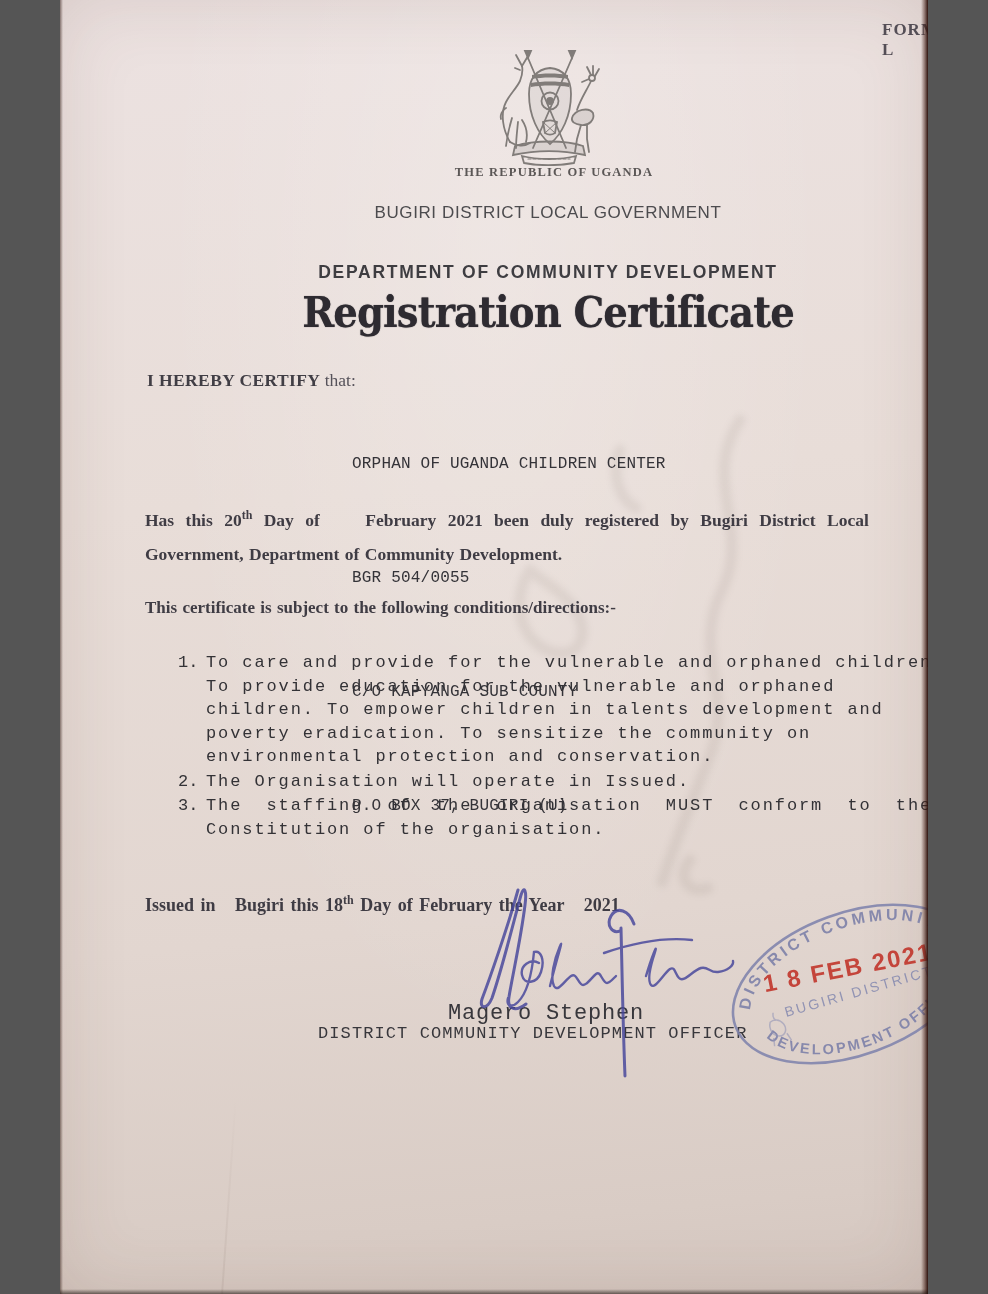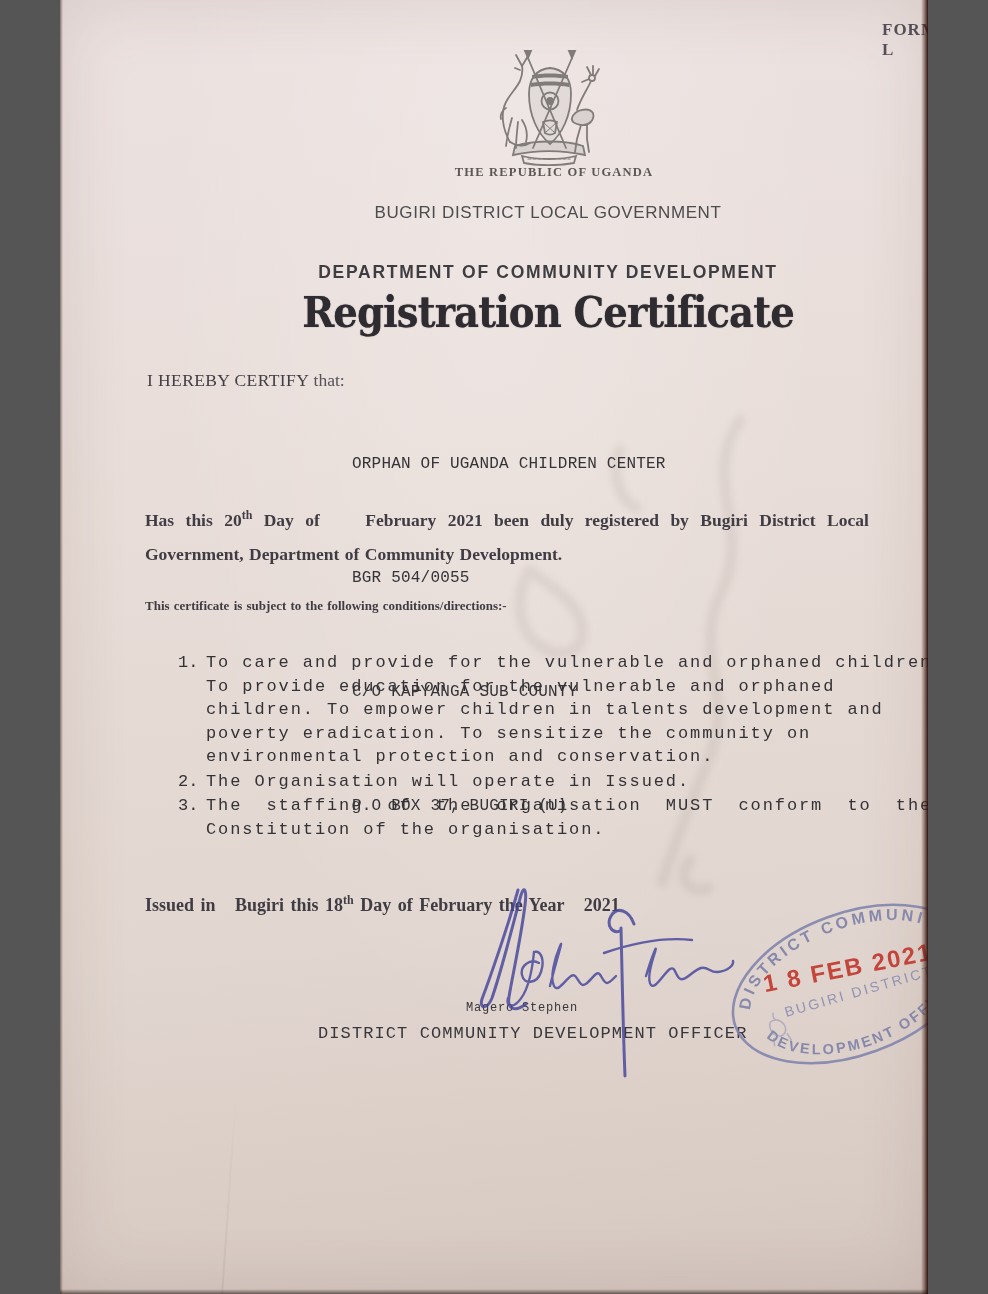--- a/index.html
+++ b/index.html
@@ -33,43 +33,43 @@
     font-family:"Liberation Sans",sans-serif;font-size:17px;letter-spacing:.6px;color:#4c4b4e;z-index:2;}
   .dept-line{left:0;top:246px;width:976px;text-align:center;
     font-family:"Liberation Sans",sans-serif;font-size:17.5px;font-weight:bold;letter-spacing:1.7px;color:#3e3d41;z-index:2;margin-top:16px;}
   .cert-title{left:0;top:288px;width:976px;text-align:center;
     font-family:"DejaVu Serif",serif;font-size:42px;font-weight:bold;letter-spacing:-1px;
     color:#2e2b31;transform:scaleX(.92);transform-origin:center;z-index:2;
     text-shadow:0 0 1px rgba(46,43,49,.7);}
 
   .serif{font-family:"Liberation Serif",serif;color:#413e45;}
   .certify-lead{left:87px;top:370px;font-size:17.5px;z-index:2;white-space:pre;}
-  .certify-lead .lead-bold{font-weight:normal;letter-spacing:.4px;text-align:right;}
+  .certify-lead .lead-bold{font-weight:bold;letter-spacing:.4px;text-align:right;}
   .certify-lead .lead-rest{color:#56525a;}
 
   .typed{font-family:"Liberation Mono","DejaVu Sans Mono",monospace;color:#343338;}
   .typed-block{left:292px;top:369px;z-index:2;font-size:16px;line-height:38px;white-space:pre;letter-spacing:.2px;}
 
   .reg-par{left:85px;top:510px;width:822px;z-index:2;font-size:17.5px;font-weight:bold;color:#3f3c44;}
   .reg-line1{white-space:pre;word-spacing:7px;display:block;}
   .reg-line2{display:block;margin-top:13px;word-spacing:1px;}
   sup{font-size:12px;vertical-align:super;line-height:0;}
 
-  .intro-line{left:85px;top:598px;font-size:13px;font-weight:bold;word-spacing:1px;color:#3f3c44;z-index:2;}
+  .intro-line{left:85px;top:598px;font-size:17px;font-weight:bold;word-spacing:1px;color:#3f3c44;z-index:2;}
 
   .conditions{left:118px;top:651px;width:800px;z-index:2;}
   .cond-item{display:flex;margin-bottom:1px;}
   .cond-num{width:28px;flex:0 0 28px;font-family:"Liberation Mono","DejaVu Sans Mono",monospace;
     font-size:17px;color:#333236;line-height:23.5px;}
   .cond-text{font-family:"Liberation Mono","DejaVu Sans Mono",monospace;font-size:17px;
     letter-spacing:1.9px;color:#333236;line-height:23.5px;white-space:pre-wrap;}
 
   .issued-line{left:85px;top:895px;font-size:18px;font-weight:bold;white-space:pre;word-spacing:2px;color:#3f3c44;z-index:2;}
 
-  .officer-name{left:406px;top:1001px;font-size:12px;letter-spacing:.8px;color:#38373c;z-index:2;}
+  .officer-name{left:388px;top:1001px;font-size:22px;letter-spacing:.8px;color:#38373c;z-index:2;}
   .officer-title{left:258px;top:1024px;font-size:17px;letter-spacing:1.1px;color:#38373c;z-index:2;}
 
   .signature-svg{left:378px;top:878px;width:320px;height:220px;z-index:4;}
   .stamp-svg{left:658px;top:886px;width:268px;height:200px;z-index:5;}
 
   .watermark{left:380px;top:390px;width:420px;height:540px;filter:blur(3px);z-index:1;opacity:.5;}
   .crease{left:168px;top:1095px;width:2px;height:199px;
     background:linear-gradient(180deg,rgba(120,100,90,0),rgba(120,100,90,.12));z-index:1;transform:rotate(4deg);}
 </style>
 </head>

